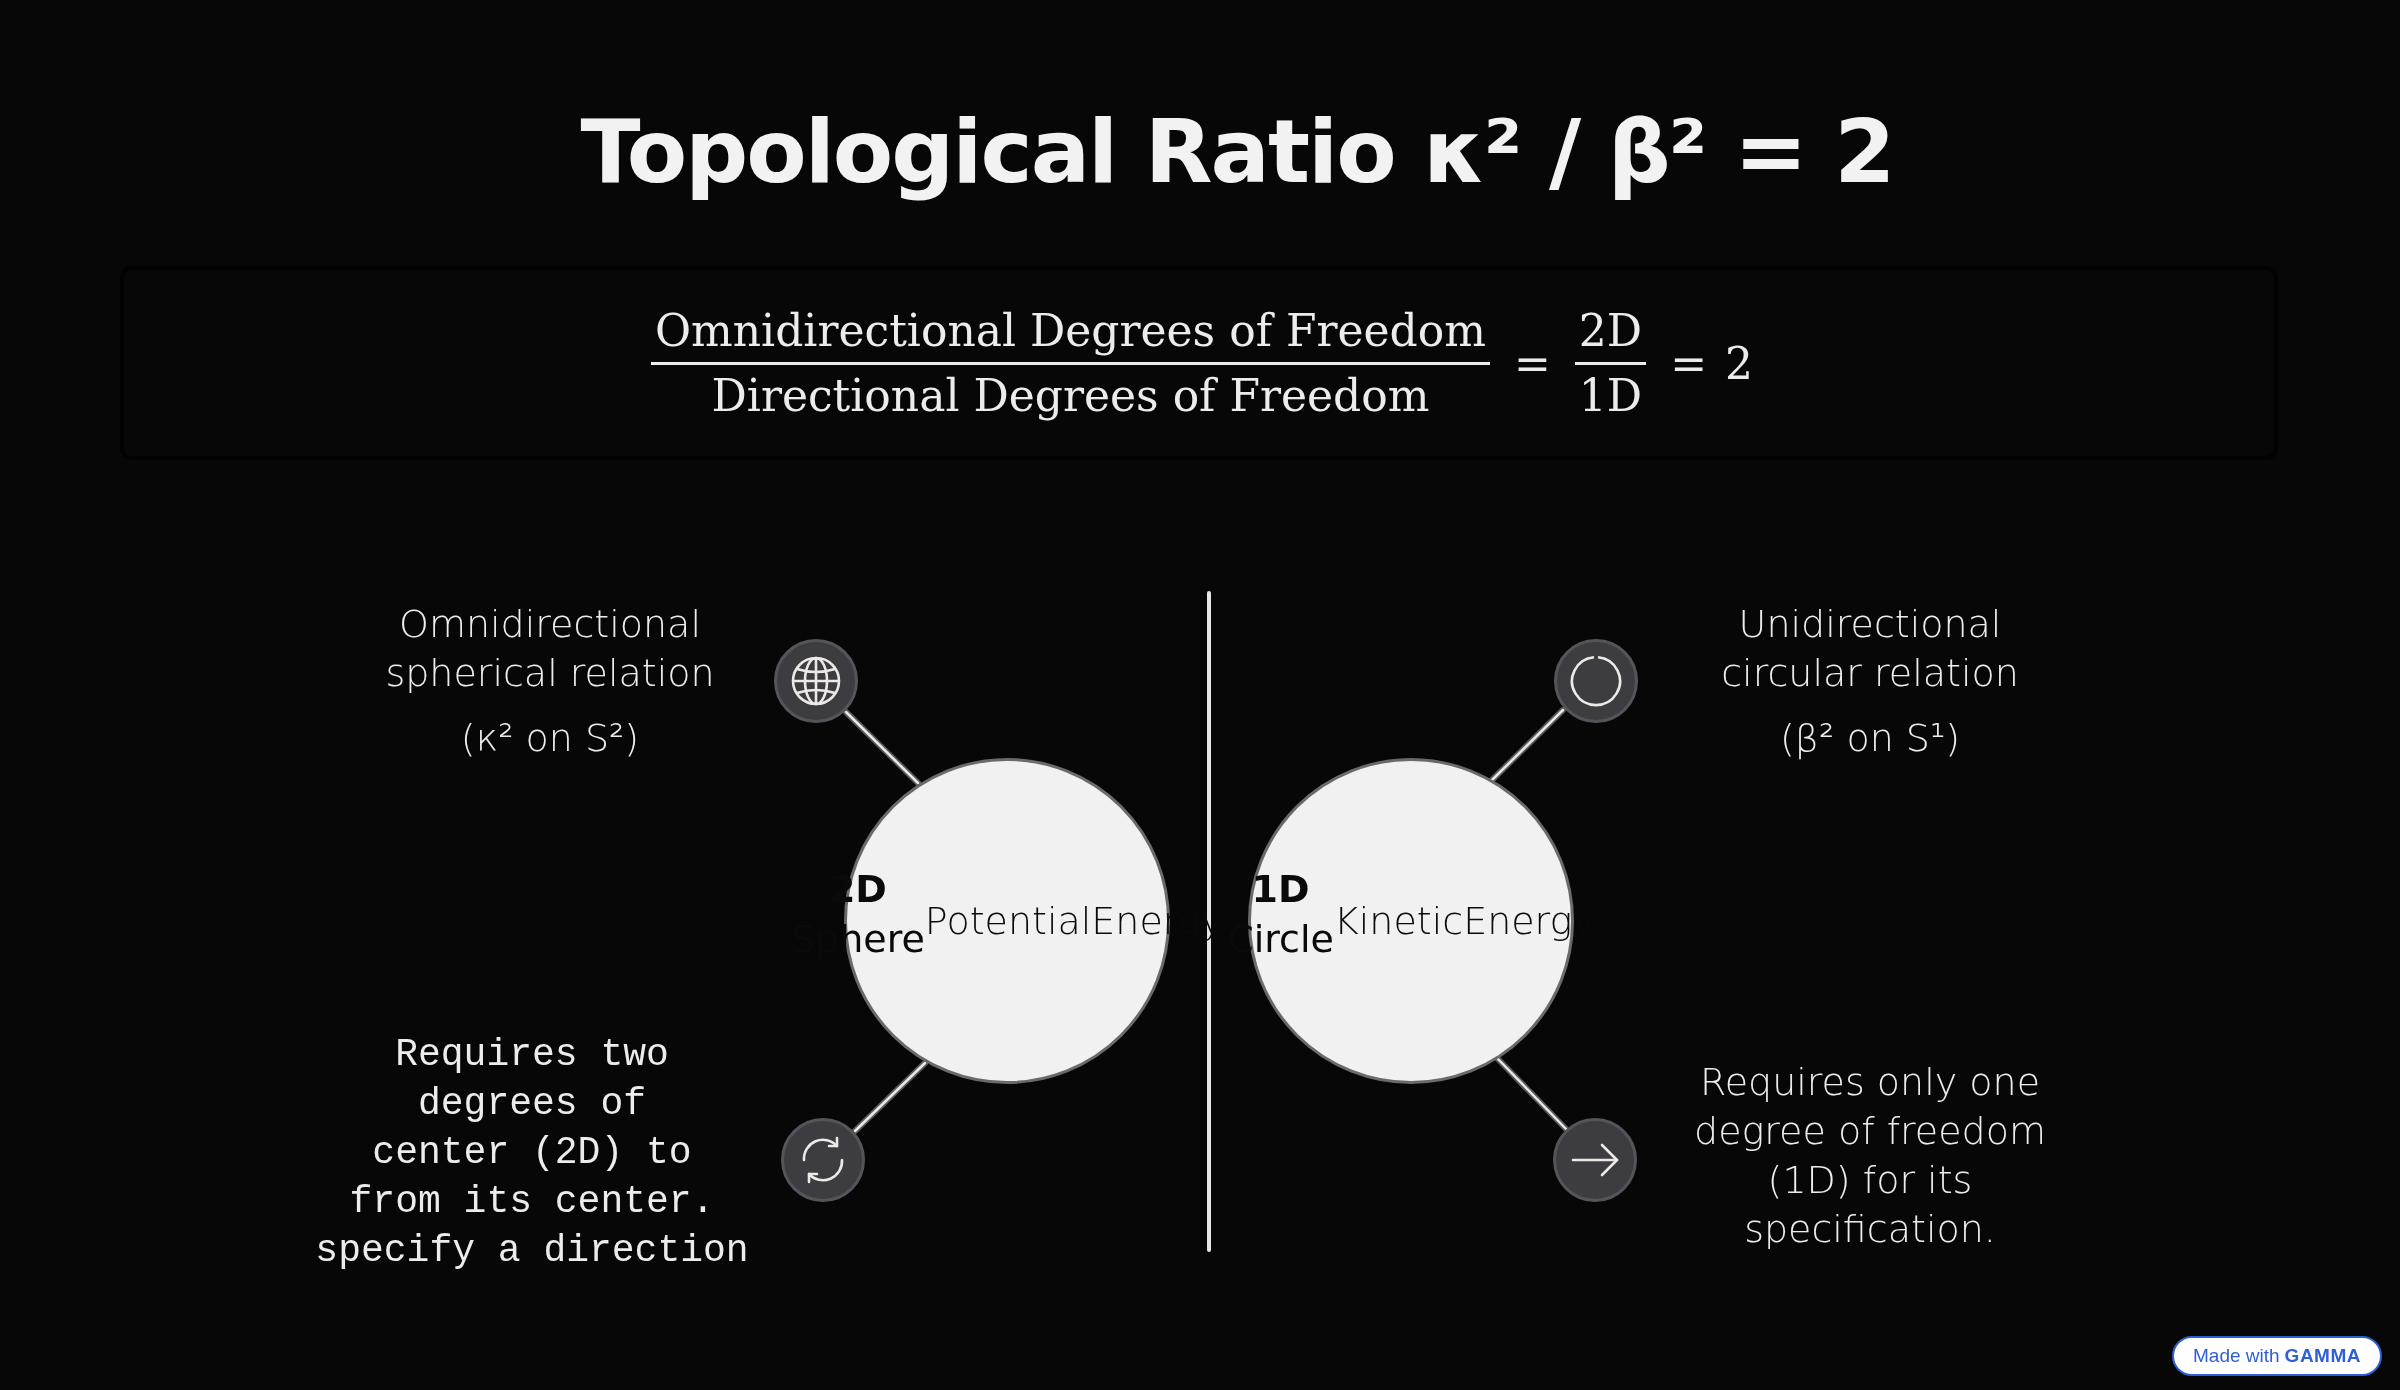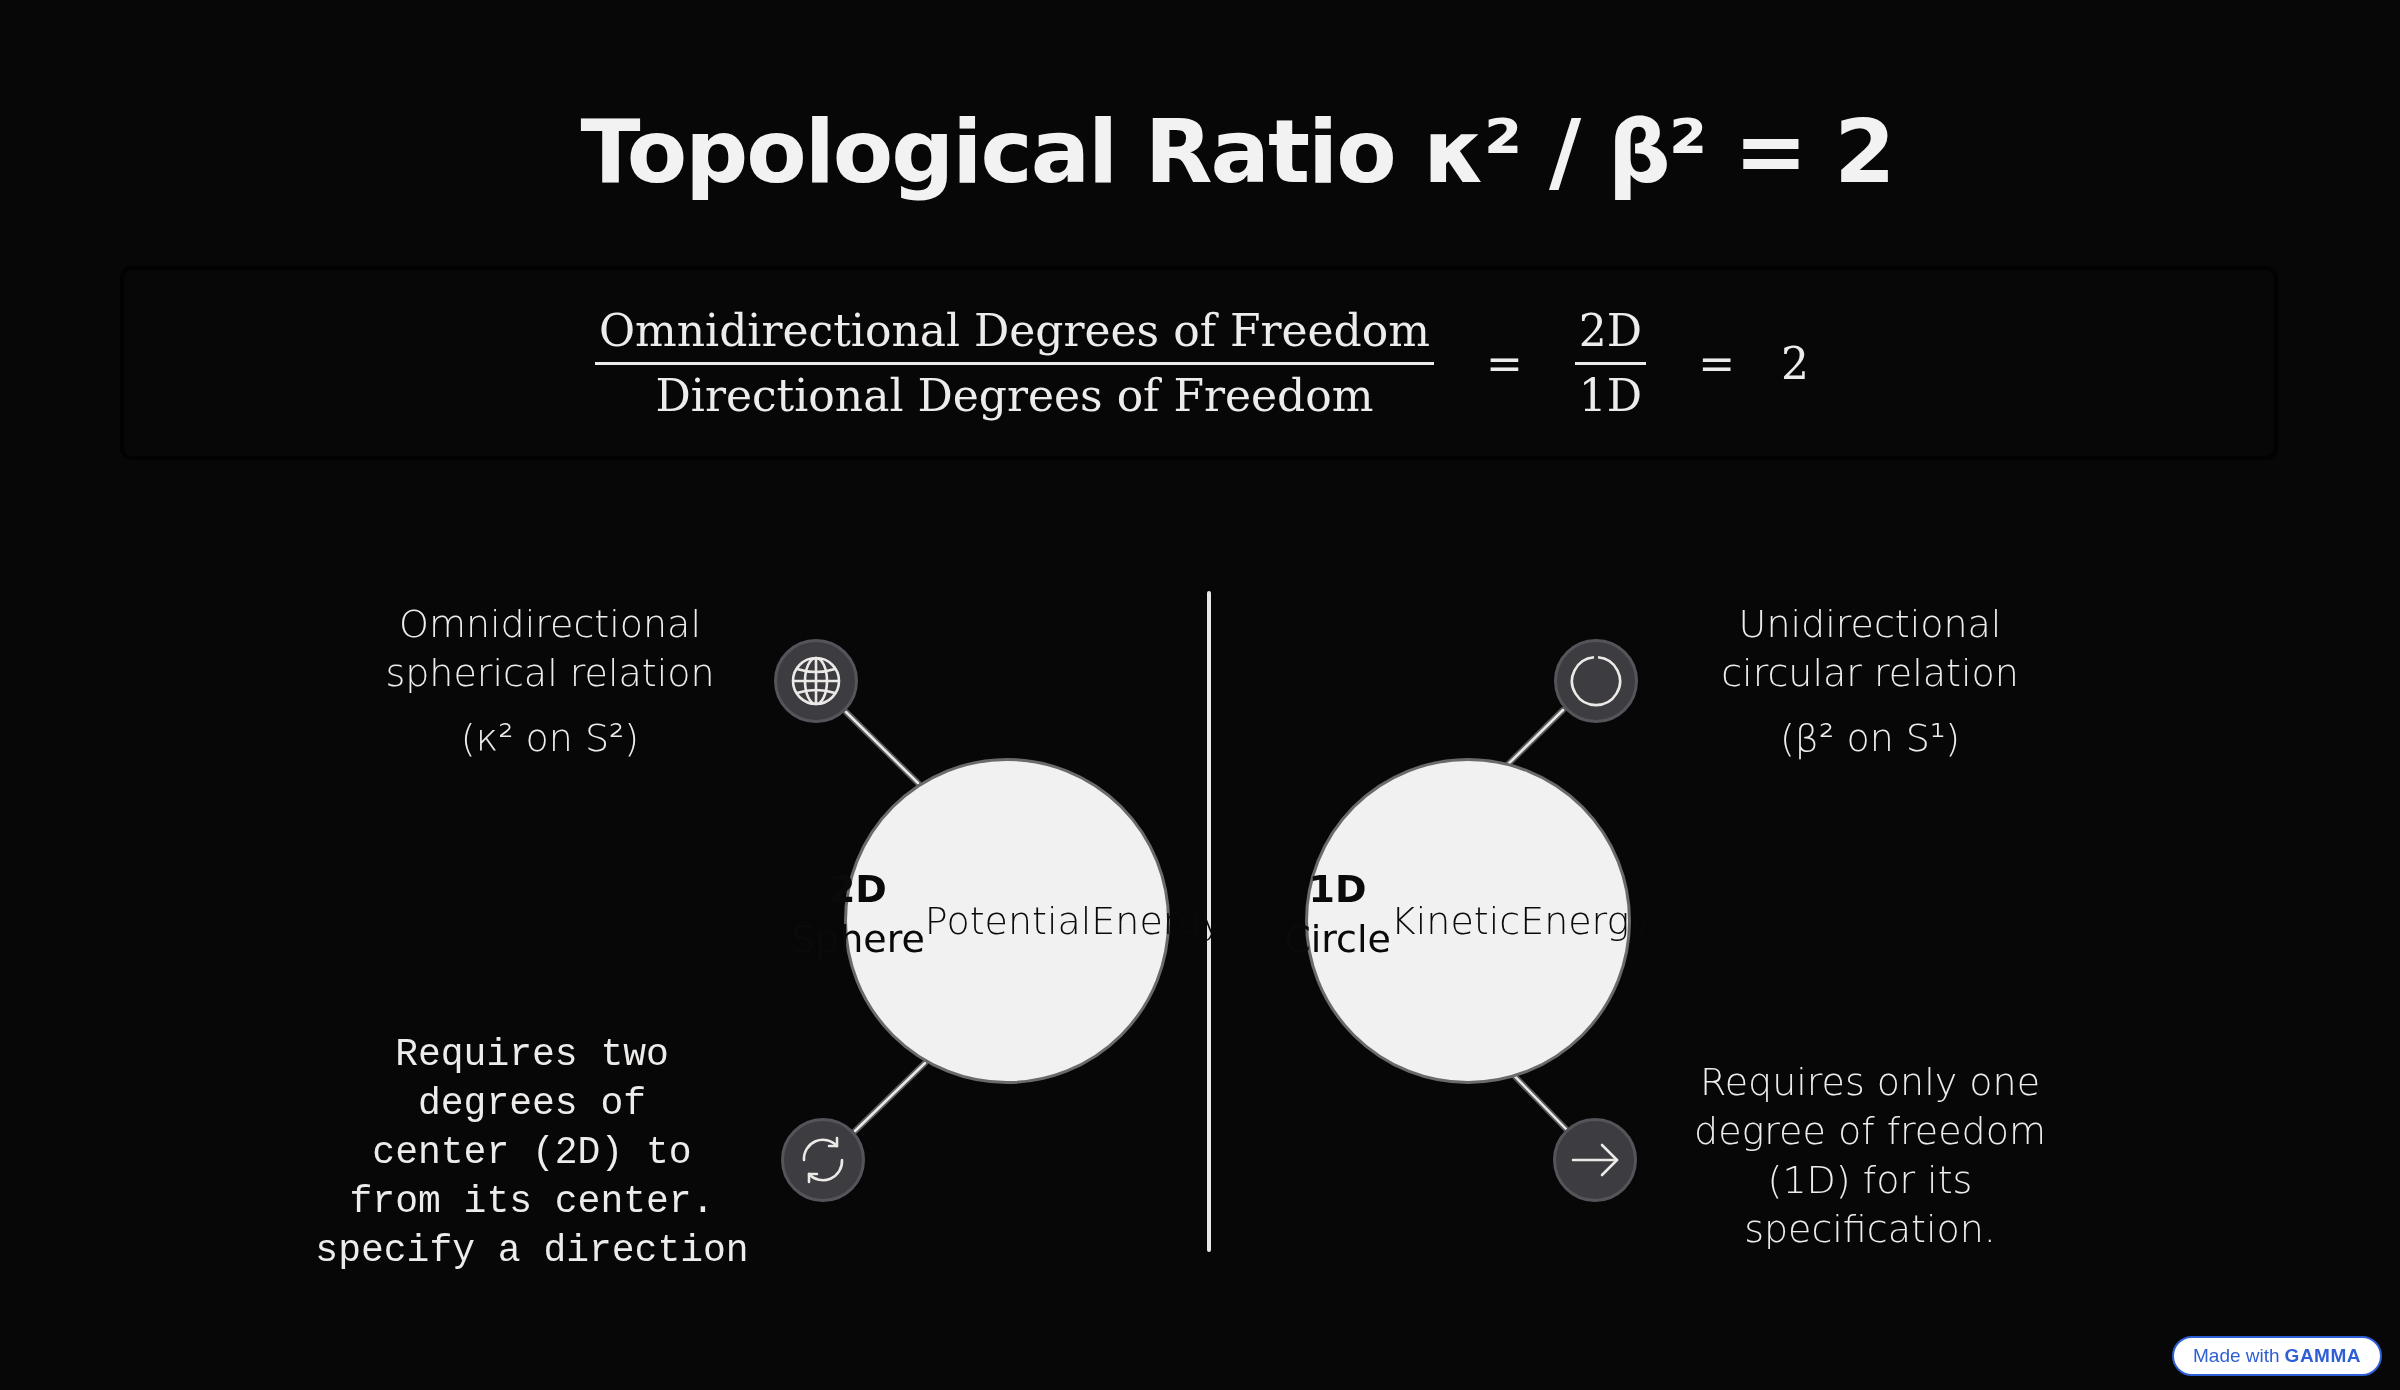--- a/index.html
+++ b/index.html
@@ -44,21 +44,20 @@
       left: 0;
       top: 0;
       width: 100%;
       height: 100%;
       display: flex;
       align-items: center;
       justify-content: center;
       font-family: "DejaVu Serif", serif;
       font-size: 44px;
       color: #eeeceb;
-      gap: 28px;
     }
     .frac {
       display: inline-flex;
       flex-direction: column;
       align-items: center;
       margin: 0 6px;
     }
     .frac .num, .frac .den {
       padding: 0 4px;
       line-height: 62px;
@@ -250,21 +249,21 @@
     <path d="M29 3.2 A24 24 0 1 1 25 3.2"></path>
   </svg>
 </div>
 
 <div class="side-text" style="left:1660px; top:600px; width:420px;">
   <span style="display:block">Unidirectional</span>
   <span style="display:block">circular relation</span>
   <span class="formula-line">(β² on S¹)</span>
 </div>
 
-<div class="big-circle" style="left:1305px; top:758px;">
+<div class="big-circle" style="left:1248px; top:758px;">
   <div class="headline">
     <b>1D</b><span> Circle</span>
   </div>
   <div class="sub">Kinetic</div>
   <div class="sub">Energy</div>
 </div>
 
 <div class="icon-circle" style="left:1553px; top:1118px;">
   <svg width="54" height="54" viewBox="0 0 54 54" fill="none" stroke="#ece9e6" stroke-width="2.6" stroke-linecap="round" stroke-linejoin="round">
     <line x1="5" y1="27" x2="49" y2="27"></line>

